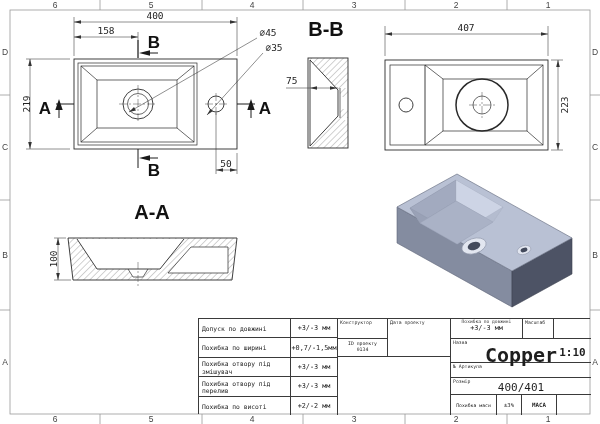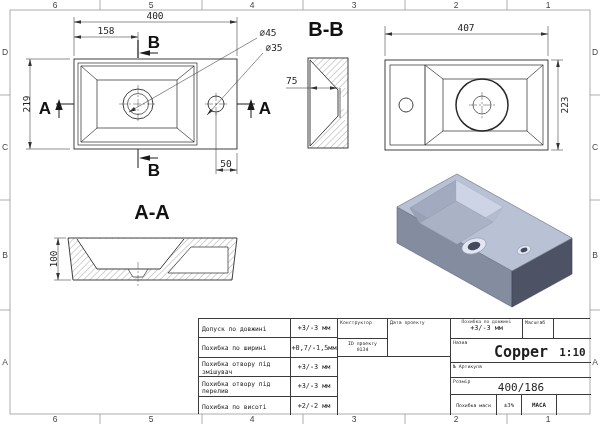--- a/index.html
+++ b/index.html
@@ -30,21 +30,21 @@
   .right-sec{position:absolute;left:252px;top:0;width:140px;height:96px;display:flex;flex-direction:column;}
   .rs-row{position:relative;border-bottom:1px solid #3a3a3a;}
   .rs-row:last-child{border-bottom:none;}
   .r1{height:20px;display:flex;}
   .r1 .c-tol{width:72px;border-right:1px solid #3a3a3a;text-align:center;}
   .r1 .c-tol .lab{font-size:4.6px;line-height:1.3;color:#333;}
   .r1 .c-tol .val{font-size:6.8px;line-height:1;}
   .r1 .c-scale{width:31px;border-right:1px solid #3a3a3a;position:relative;}
   .r1 .c-scaleval{width:37px;display:flex;align-items:center;justify-content:center;font-size:11px;font-weight:700;margin-top:33px;}
   .r2{height:24px;}
-  .r2 .big{position:absolute;left:0;right:0;top:4px;text-align:center;font-size:15px;font-weight:600;}
+  .r2 .big{position:absolute;left:0;right:0;top:4px;text-align:center;font-size:20px;font-weight:600;}
   .r3{height:15px;}
   .r4{height:17px;}
   .r4 .big{position:absolute;left:0;right:0;top:3px;text-align:center;font-size:11px;}
   .r5{height:20px;display:flex;}
   .r5 div{border-right:1px solid #3a3a3a;display:flex;align-items:center;justify-content:center;}
   .r5 .c1{width:46px;font-size:4.8px;}
   .r5 .c2{width:25px;font-size:5.5px;}
   .r5 .c3{width:35px;font-size:5.8px;font-weight:600;}
   .r5 .c4{width:34px;border-right:none;}
   .corner-lab{position:absolute;left:2px;top:1px;font-size:4.8px;color:#333;}
@@ -348,21 +348,21 @@
       </div>
       <div class="rs-row r2">
         <div class="corner-lab">Назва</div>
         <div class="big">Copper</div>
       </div>
       <div class="rs-row r3">
         <div class="corner-lab">№ Артикула</div>
       </div>
       <div class="rs-row r4">
         <div class="corner-lab">Розмір</div>
-        <div class="big">400/186</div>
+        <div class="big">400/401</div>
       </div>
       <div class="rs-row r5">
         <div class="c1">Похибка маси</div>
         <div class="c2">±3%</div>
         <div class="c3">МАСА</div>
         <div class="c4"></div>
       </div>
     </div>
   </div>
 

